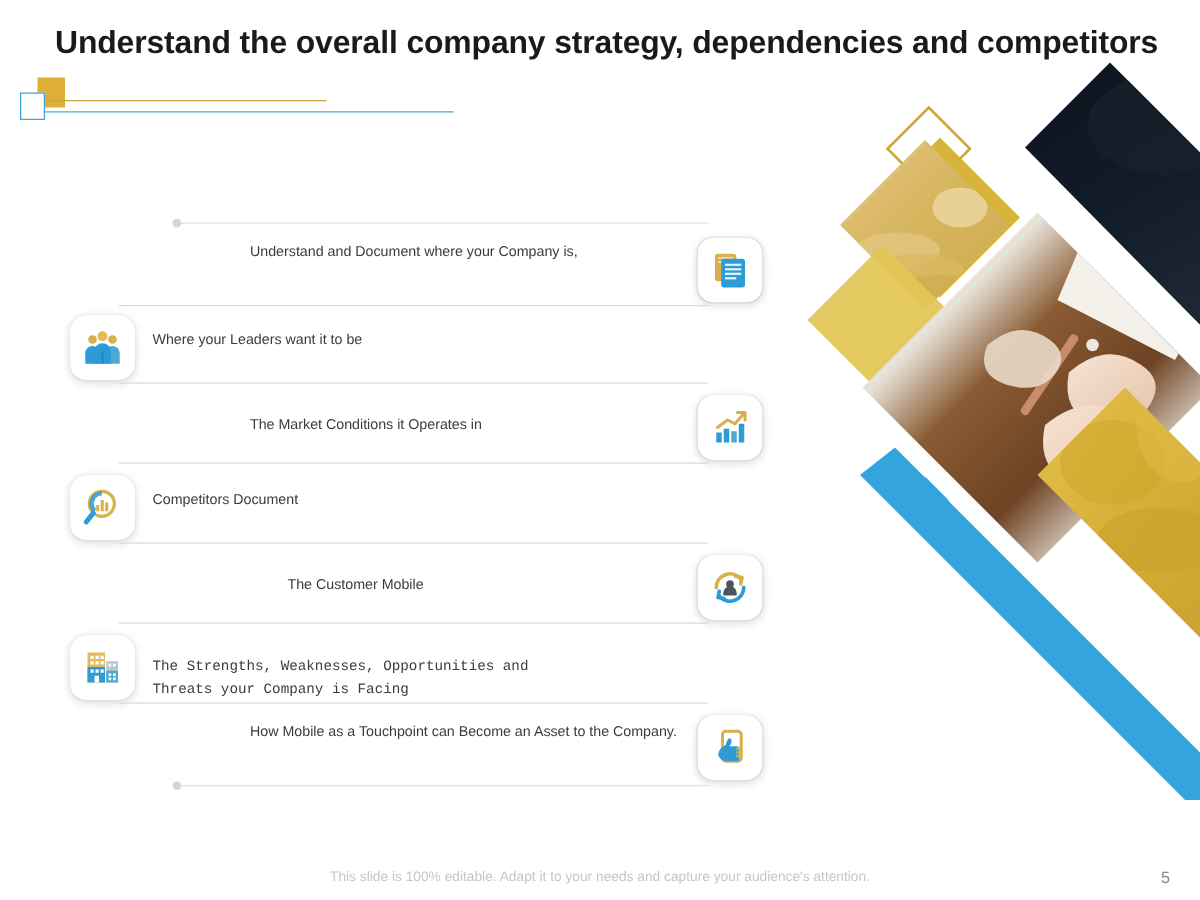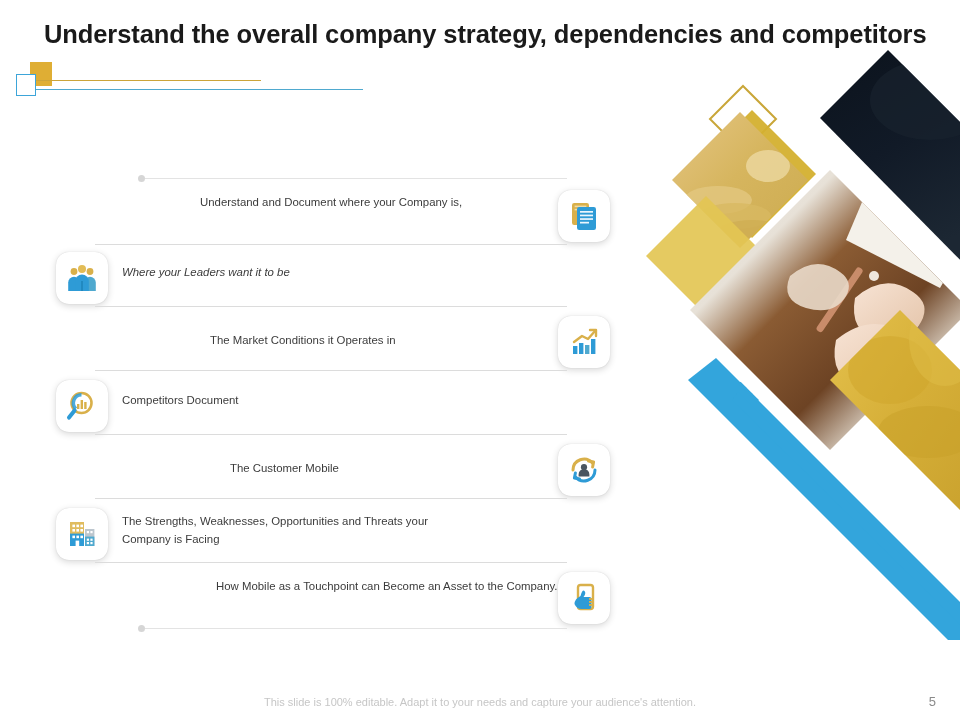--- a/index.html
+++ b/index.html
@@ -228,26 +228,26 @@
         <svg width="34" height="34" viewBox="0 0 34 34">
           <circle cx="9" cy="10.5" r="3.4" fill="#d9b04a"></circle>
           <path d="M3.2 30 v-8.4 a5.8 5.8 0 0 1 11.6 0 V30z" fill="#2e9bd6"></path>
           <circle cx="25" cy="10.5" r="3.4" fill="#d9b04a"></circle>
           <path d="M19.2 30 v-8.4 a5.8 5.8 0 0 1 11.6 0 V30z" fill="#4fa9cf"></path>
           <circle cx="17" cy="8" r="4" fill="#e2bc56"></circle>
           <path d="M10.2 30 v-9.6 a6.8 6.8 0 0 1 13.6 0 V30z" fill="#2e9bd6"></path>
           <rect x="16.2" y="20" width="1.6" height="10" fill="#1f86bb"></rect>
         </svg>
       </div>
-      <div class="row-text left" style="left:122px;top:20px;width:400px;font-style:italic;">Where your Leaders want it to be</div>
+      <div class="row-text left" style="left:122px;top:20px;width:400px;">Where your Leaders want it to be</div>
       <div class="sep" style="left:95px;top:62px;width:472px;"></div>
     </div>
 
     <div class="row" style="top:308px;">
-      <div class="row-text right" style="left:210px;top:24px;width:344px;">The Market Conditions it Operates in</div>
+      <div class="row-text right" style="left:200px;top:24px;width:344px;">The Market Conditions it Operates in</div>
       <div class="icon-tile" style="left:558px;top:8px;">
         <svg width="34" height="34" viewBox="0 0 34 34">
           <path d="M7 17 L15 11 L21 14 L28 6" stroke="#d9b04a" stroke-width="2.4" fill="none" stroke-linecap="round" stroke-linejoin="round"></path>
           <path d="M23 5 L29 5 L29 11" stroke="#d9b04a" stroke-width="2.4" fill="none" stroke-linecap="round" stroke-linejoin="round"></path>
           <rect x="6" y="21" width="4.4" height="8" fill="#2e9bd6"></rect>
           <rect x="12" y="18" width="4.4" height="11" fill="#2e9bd6"></rect>
           <rect x="18" y="20" width="4.4" height="9" fill="#4fa9cf"></rect>
           <rect x="24" y="14" width="4.4" height="15" fill="#2e9bd6"></rect>
         </svg>
       </div>
@@ -309,26 +309,26 @@
           <g fill="#ffffff">
             <rect x="21.8" y="14" width="2.2" height="2.2"></rect>
               <rect x="25.4" y="14" width="2.2" height="2.2"></rect>
             <rect x="21.8" y="21.6" width="2.2" height="2.2"></rect>
               <rect x="25.4" y="21.6" width="2.2" height="2.2"></rect>
             <rect x="21.8" y="25" width="2.2" height="2.2"></rect>
               <rect x="25.4" y="25" width="2.2" height="2.2"></rect>
           </g>
         </svg>
       </div>
-      <div class="row-text left" style="left:122px;top:13px;width:330px;">The Strengths, Weaknesses, Opportunities and Threats your Company is Facing</div>
+      <div class="row-text left" style="left:122px;top:26px;width:330px;font-family:Liberation Mono, monospace;">The Strengths, Weaknesses, Opportunities and Threats your Company is Facing</div>
       <div class="sep" style="left:95px;top:62px;width:472px;"></div>
     </div>
 
     <div class="row" style="top:564px;">
-      <div class="row-text right" style="left:216px;top:14px;width:344px;">How Mobile as a Touchpoint can Become an Asset to the Company.</div>
+      <div class="row-text right" style="left:200px;top:14px;width:344px;">How Mobile as a Touchpoint can Become an Asset to the Company.</div>
       <div class="icon-tile" style="left:558px;top:8px;">
         <svg width="34" height="34" viewBox="0 0 34 34">
           <rect x="11" y="4" width="15" height="24" rx="2.6" fill="none" stroke="#d9b04a" stroke-width="2.4"></rect>
           <path d="M13.5 15 q-6 3 -6 8 a8 8 0 0 0 8 5 h7 q2 0 2 -2 v-8 q0 -2 -2 -2 h-6 q3 -4 1 -6 q-2 -2 -4 5z" fill="#2e9bd6"></path>
           <g fill="#d9b04a">
             <rect x="22" y="17" width="4" height="1.9"></rect>
             <rect x="22" y="20" width="4" height="1.9"></rect>
             <rect x="22" y="23" width="4" height="1.9"></rect>
           </g>
         </svg>

